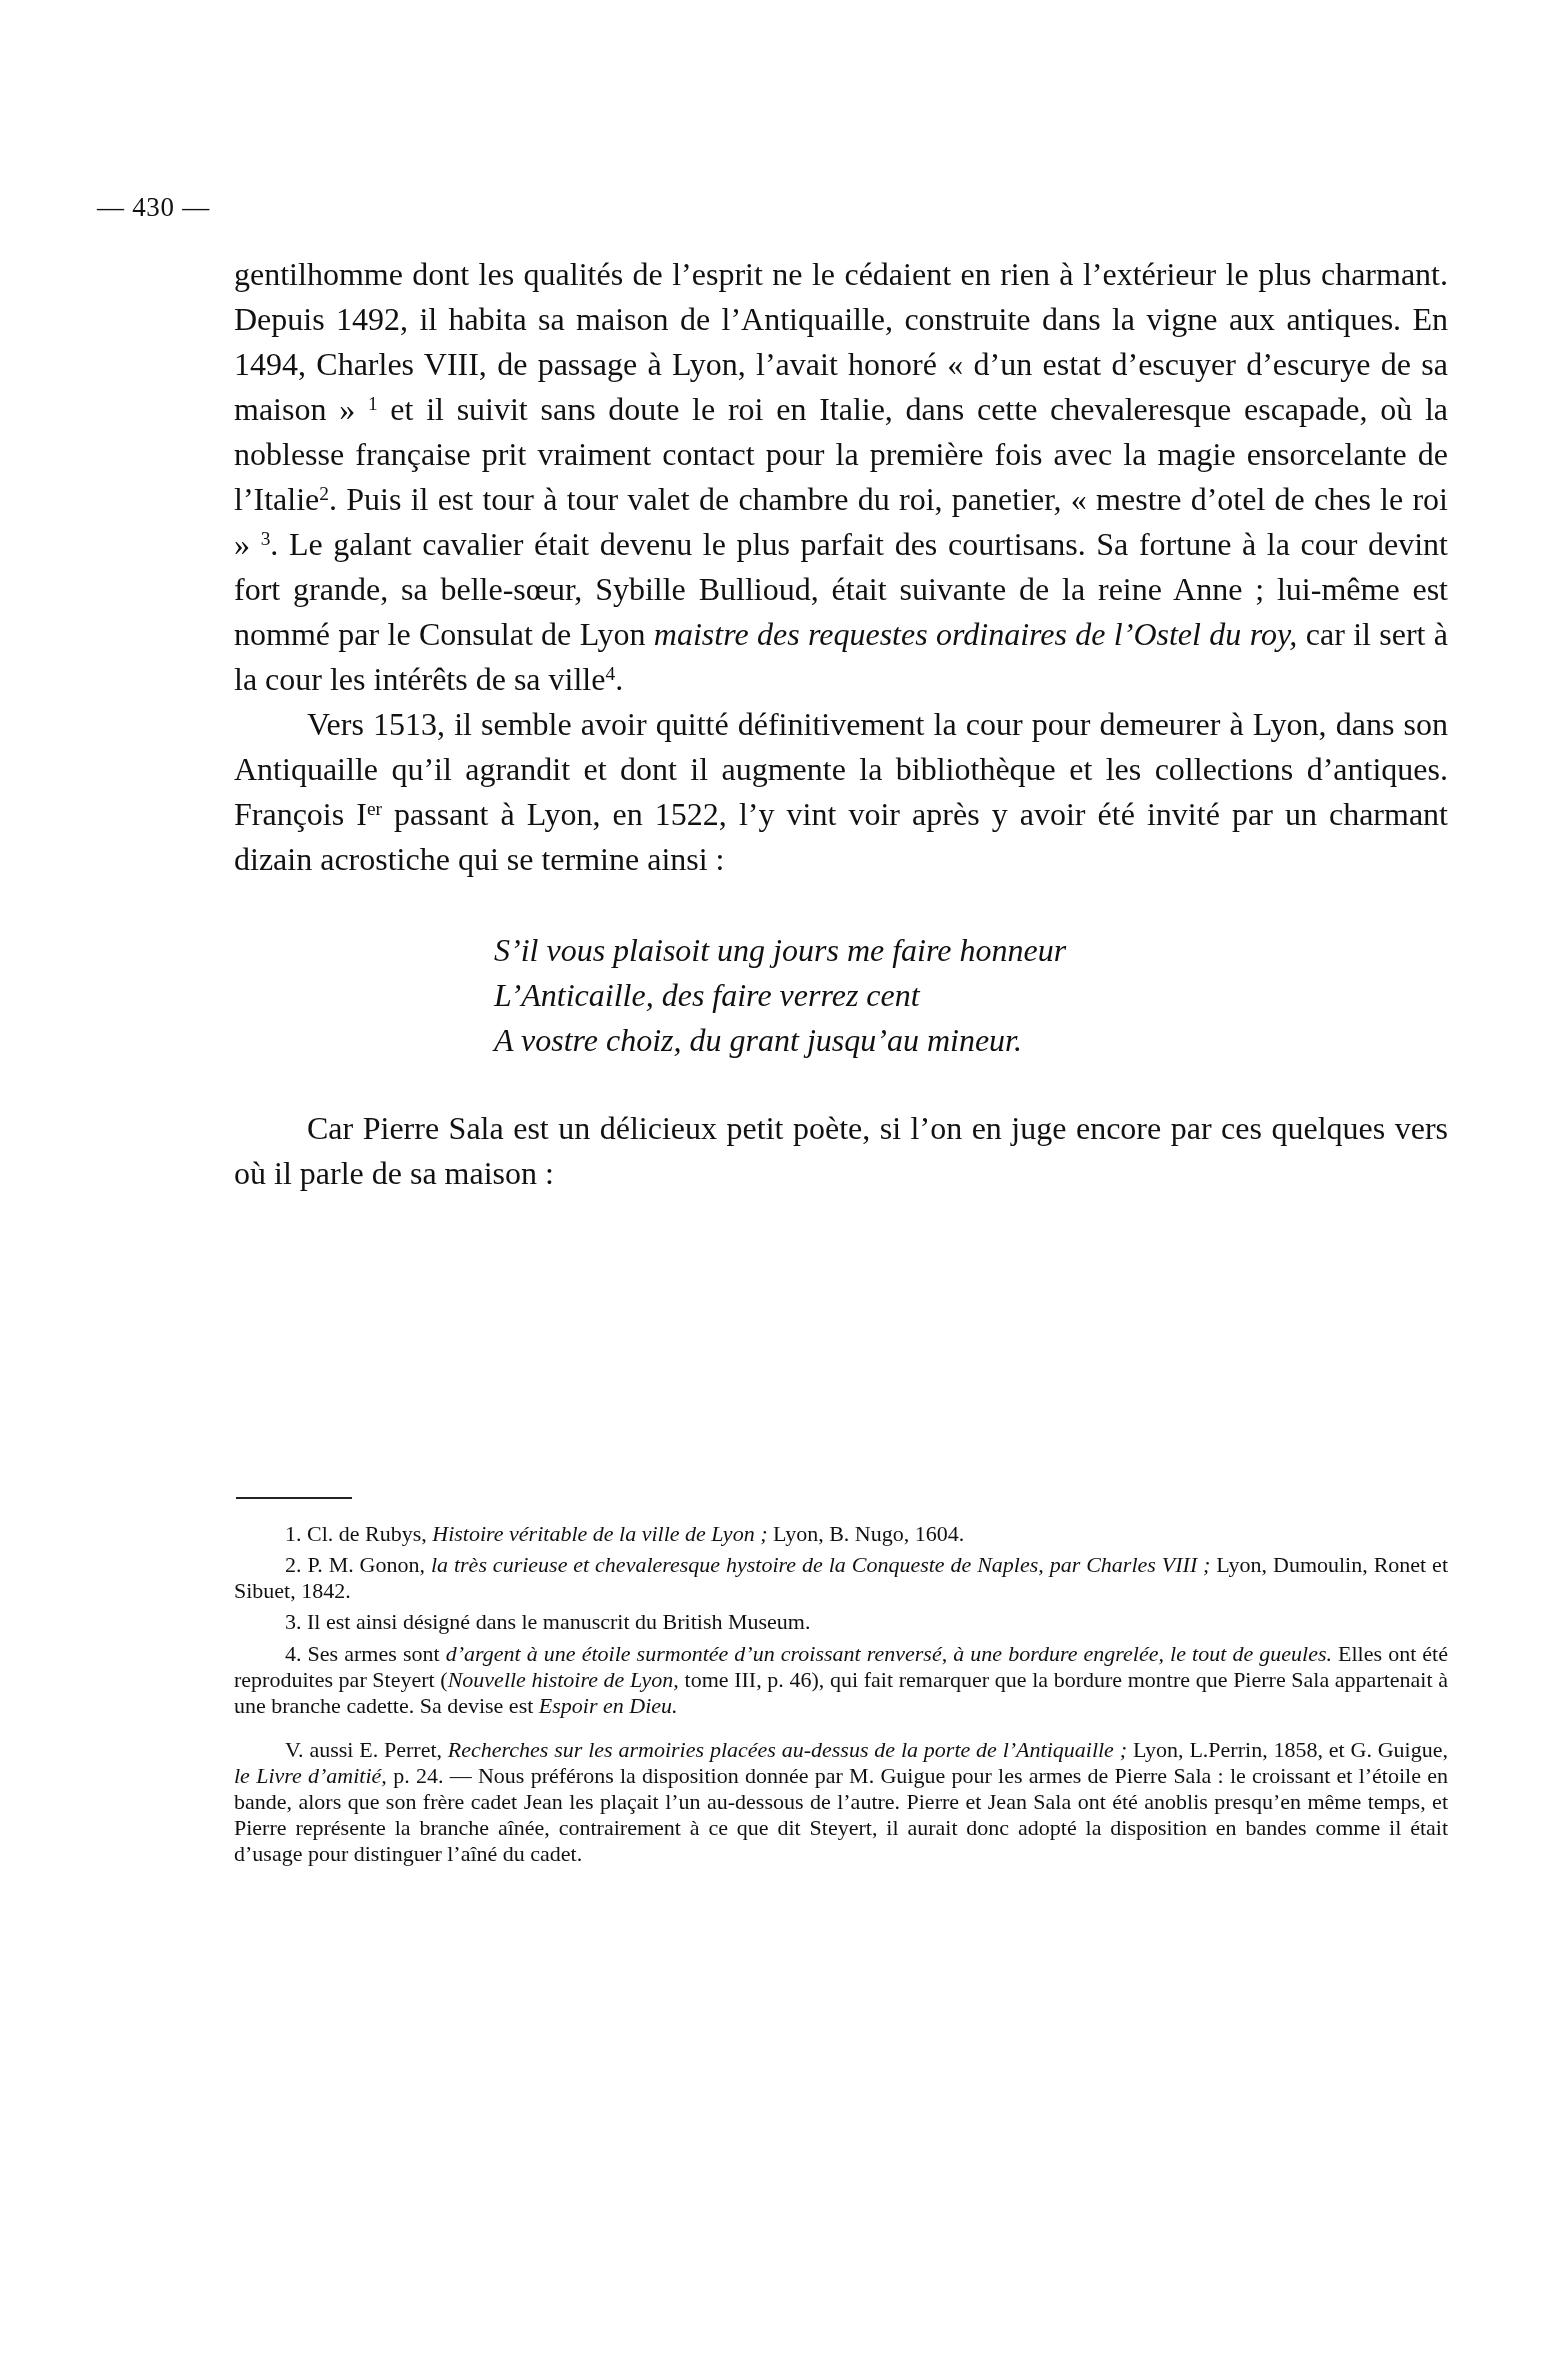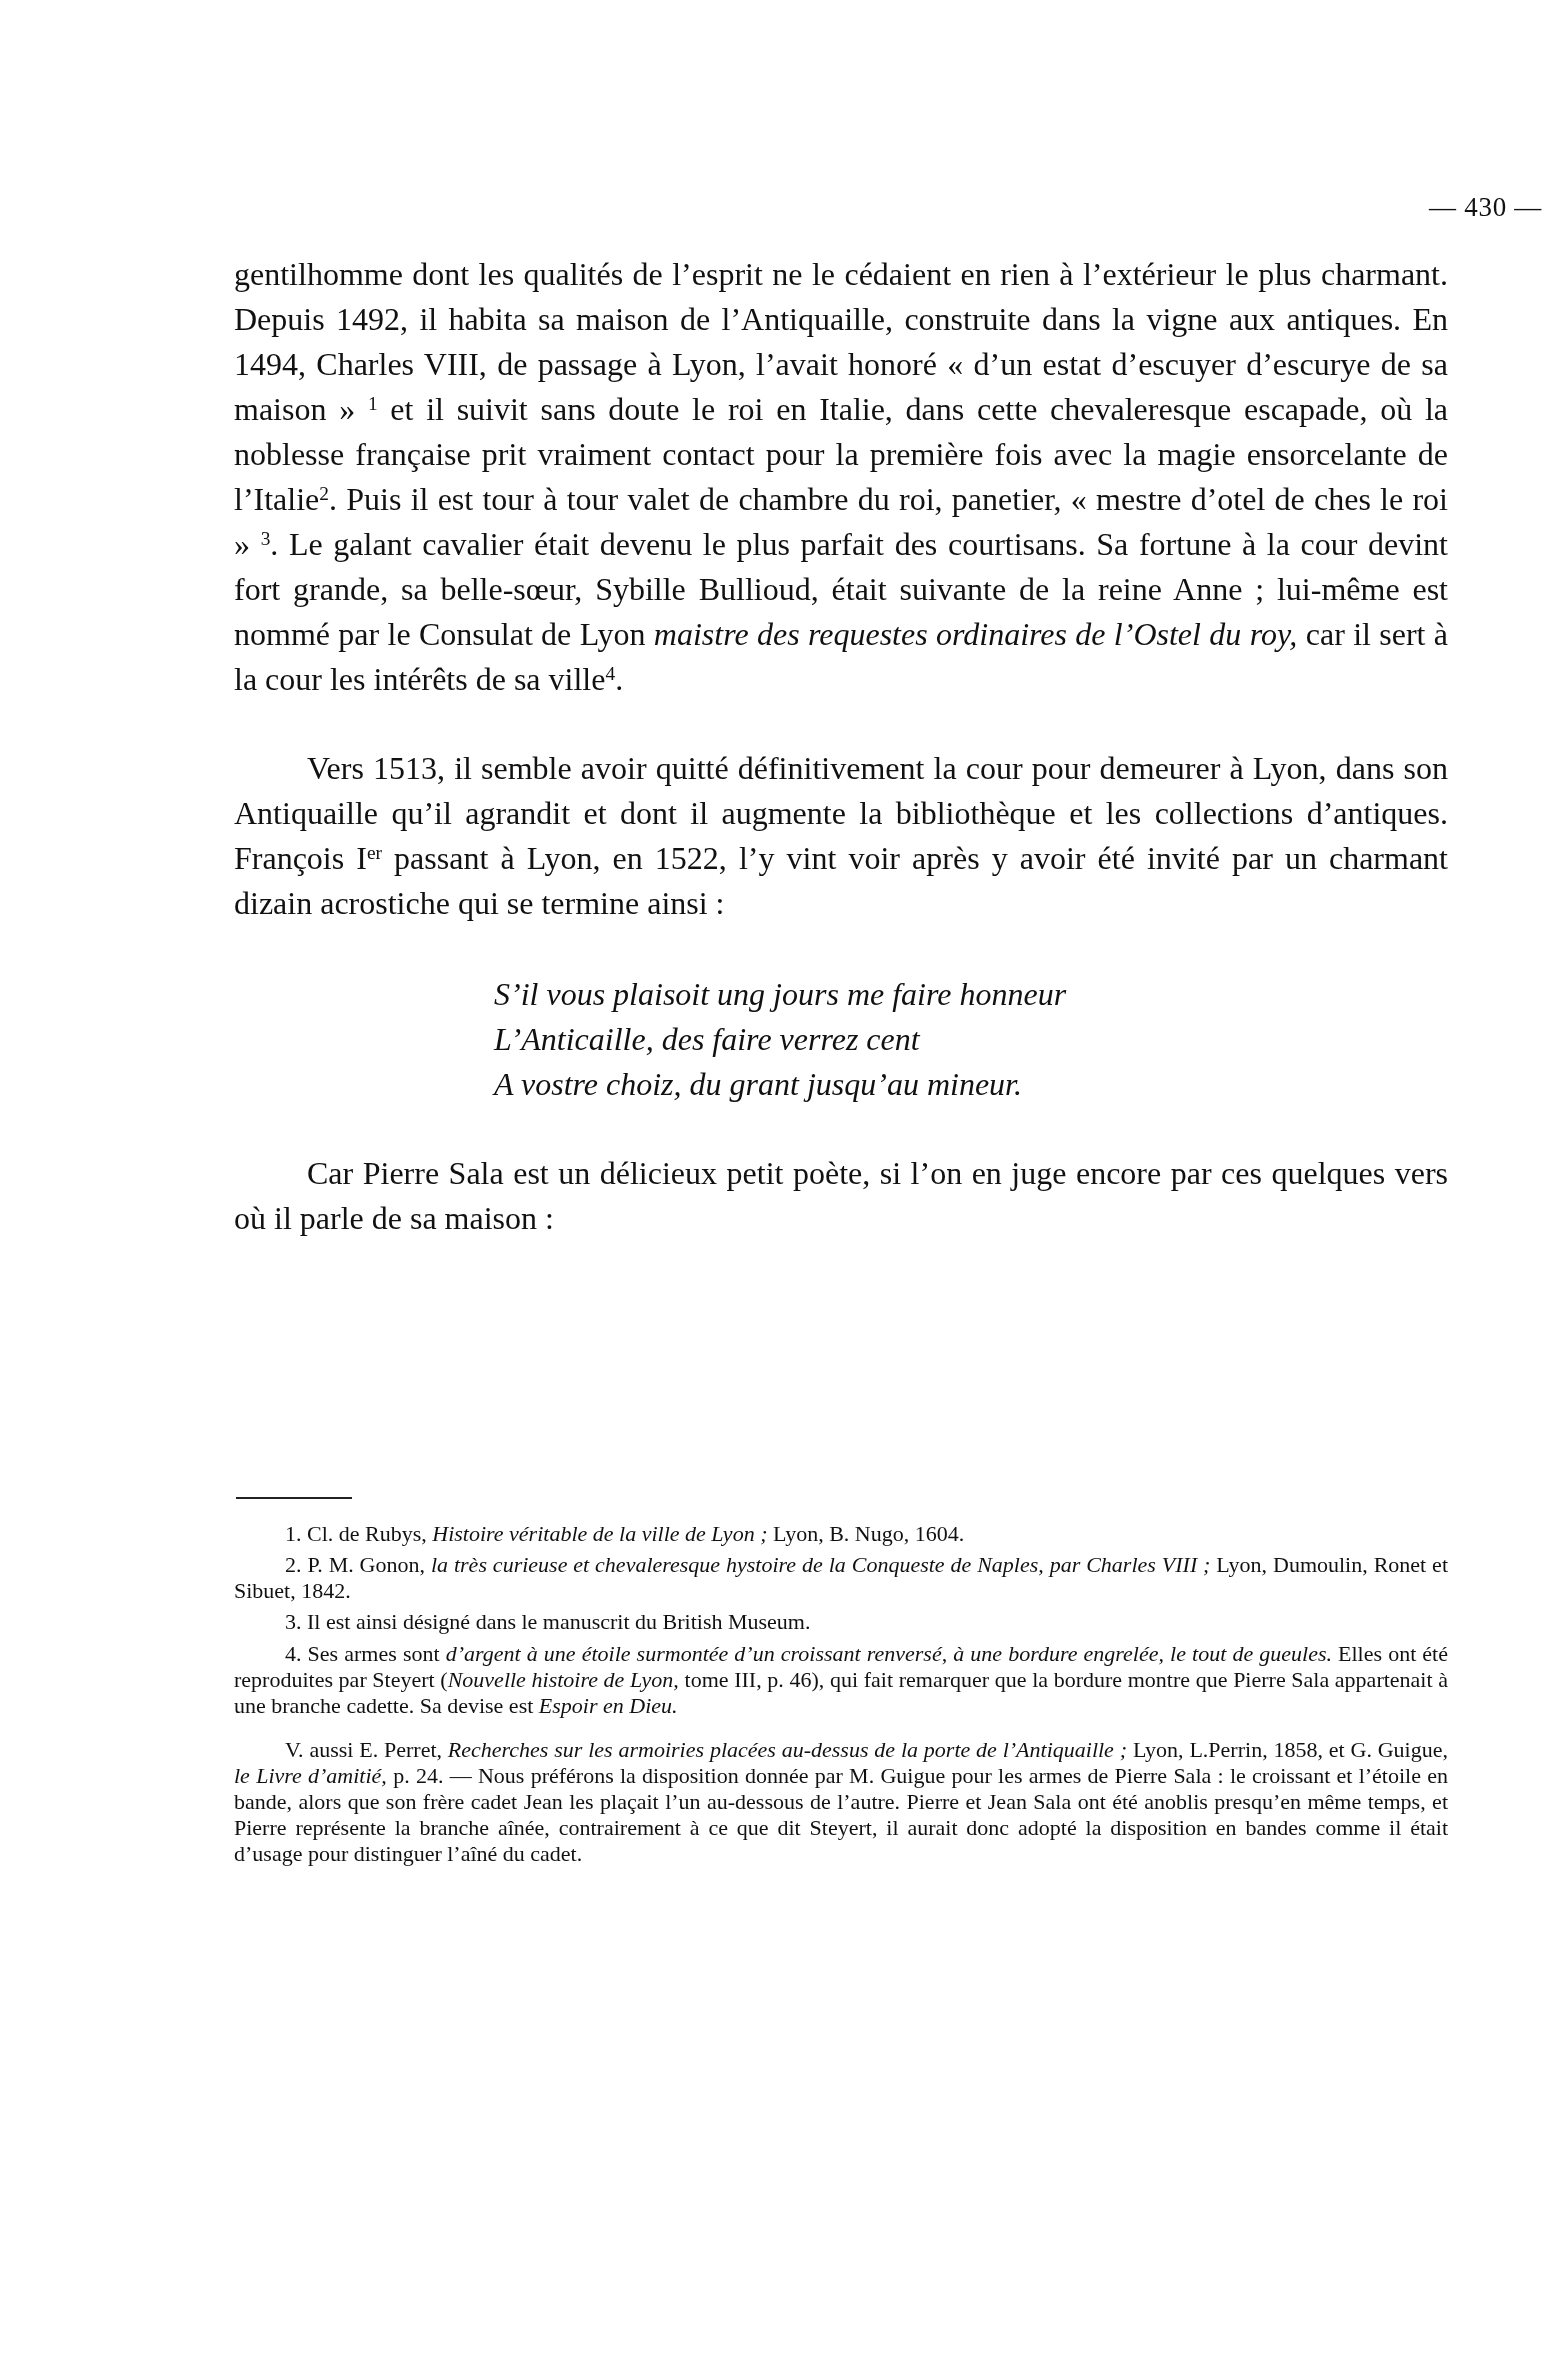--- a/index.html
+++ b/index.html
@@ -19,40 +19,40 @@
     position: absolute;
     left: 0; top: 0;
     width: 1542px;
     height: 2377px;
   }
   .page-number {
     position: absolute;
     top: 192px;
     left: 0;
     width: 1542px;
-    text-align: right;
+    text-align: left;
     font-size: 27px;
     letter-spacing: 0.7px;
     padding-left: 97px;
     box-sizing: border-box;
   }
   .body-text {
     position: absolute;
     left: 234px;
     top: 252px;
     width: 1214px;
     font-size: 32px;
     line-height: 45px;
   }
   .para {
     margin: 0;
     text-align: justify;
     text-align-last: left;
   }
-  .para.indent { text-indent: 73px; margin-top: 44px; }
+  .para.indent { text-indent: 73px; }
   .sup {
     font-size: 19.4px;
     vertical-align: 10.4px;
     line-height: 0;
   }
   .verse {
     margin: 46px 0 43px 224px;
     font-style: italic;
   }
   .verse-line { display: block; white-space: nowrap; margin-left: 36px; }

